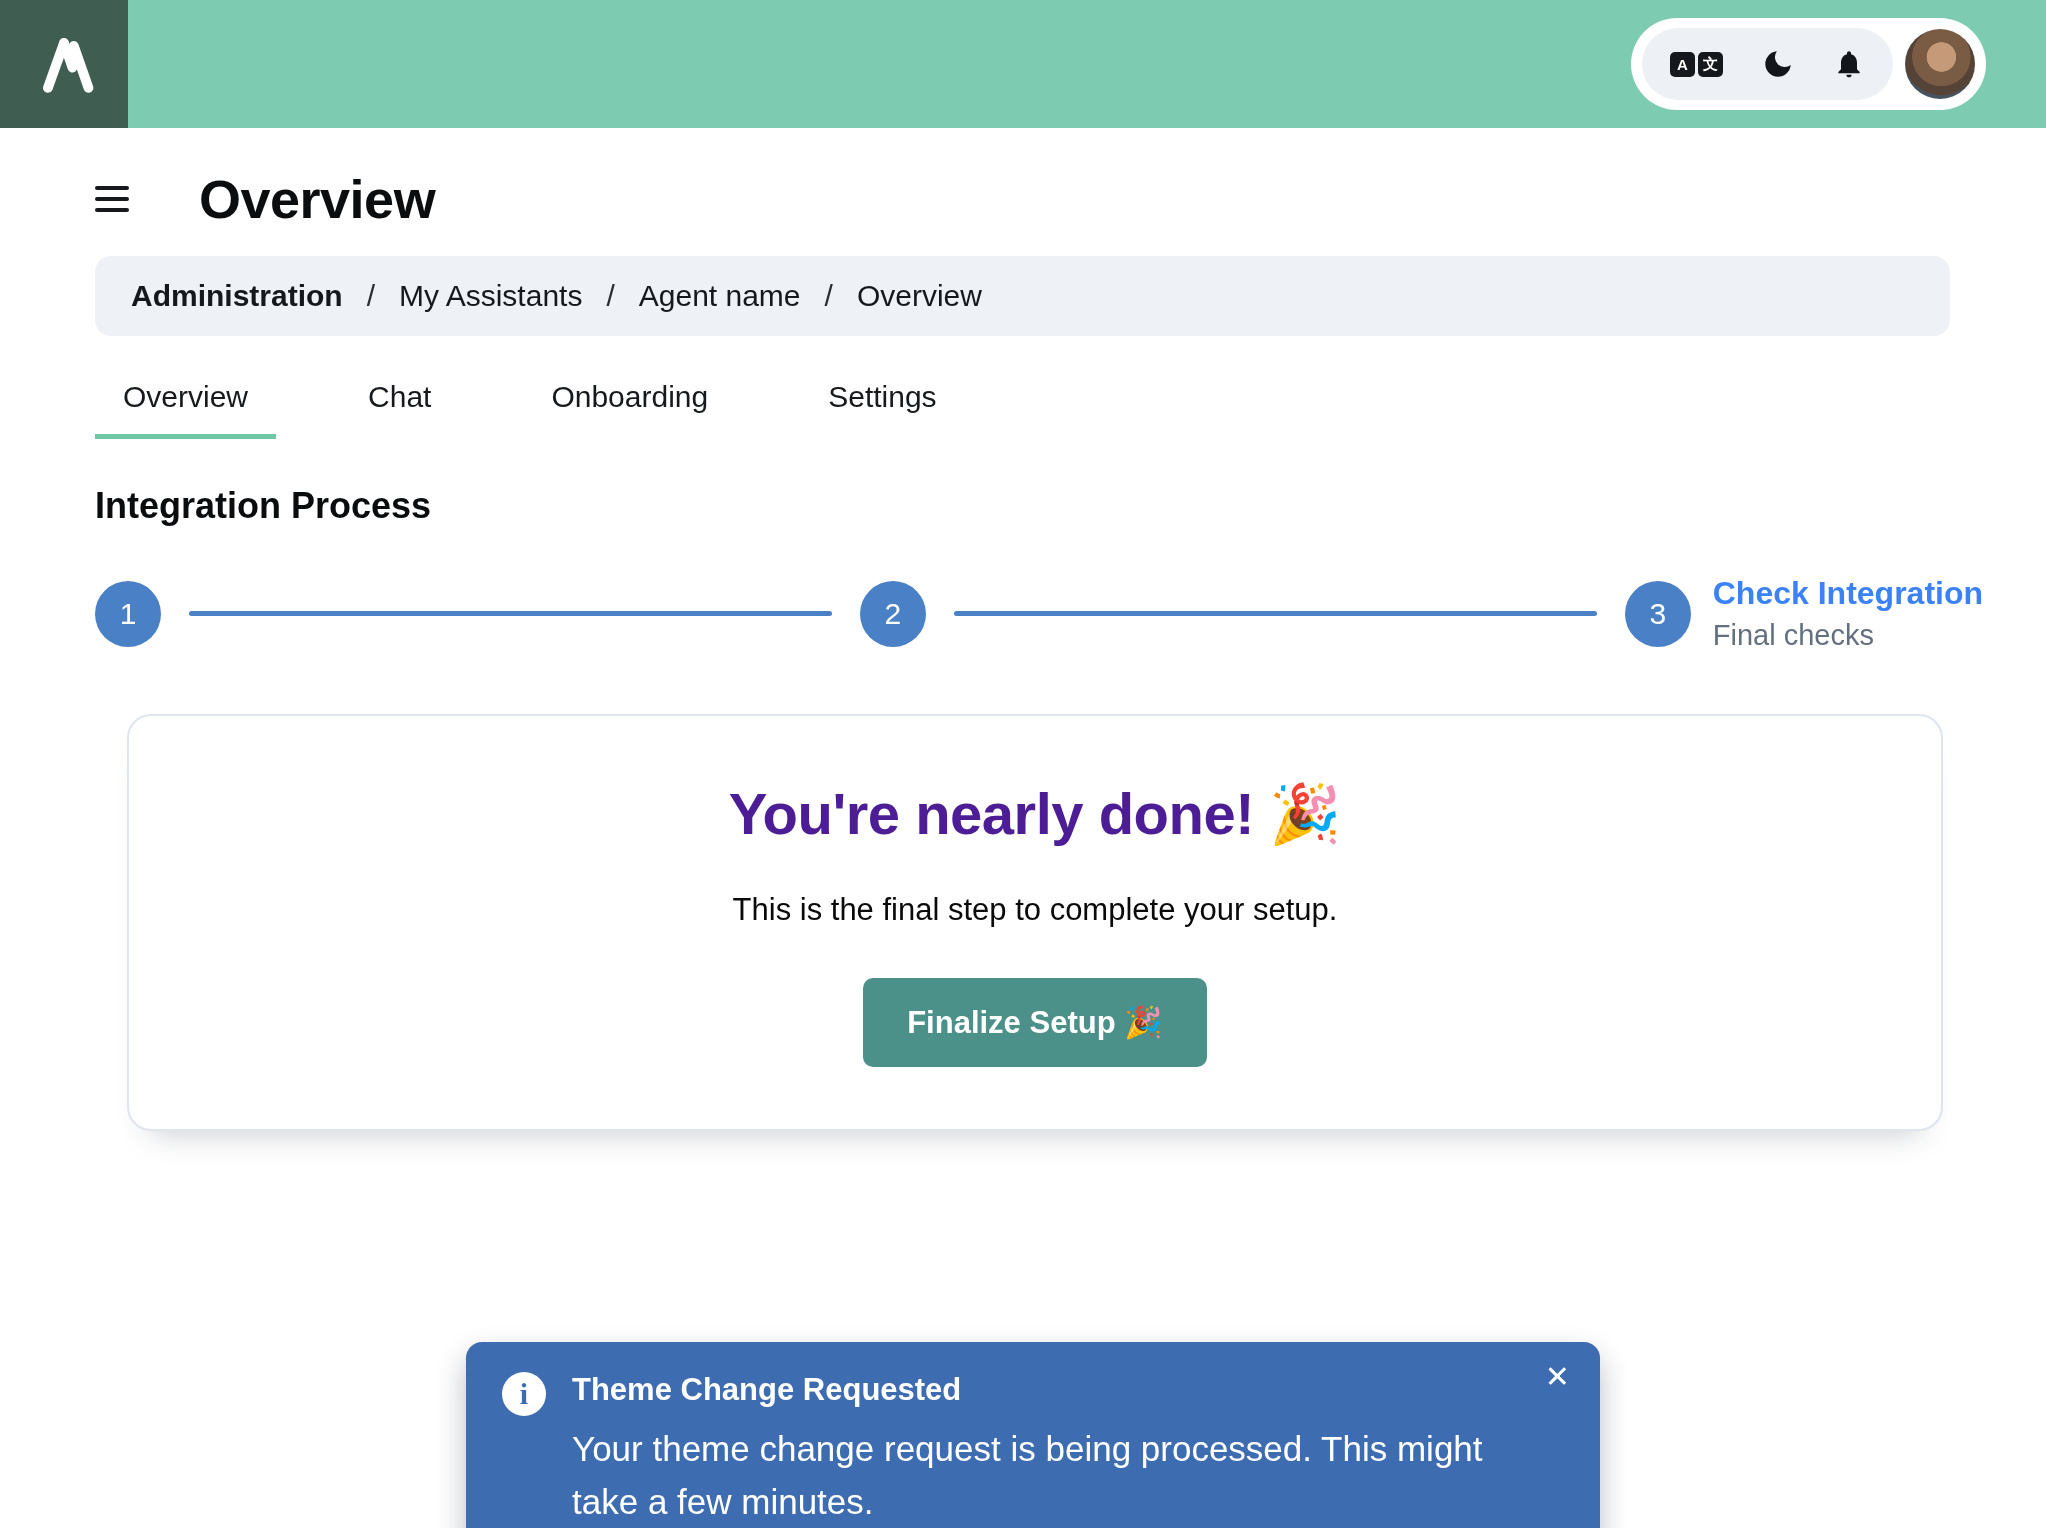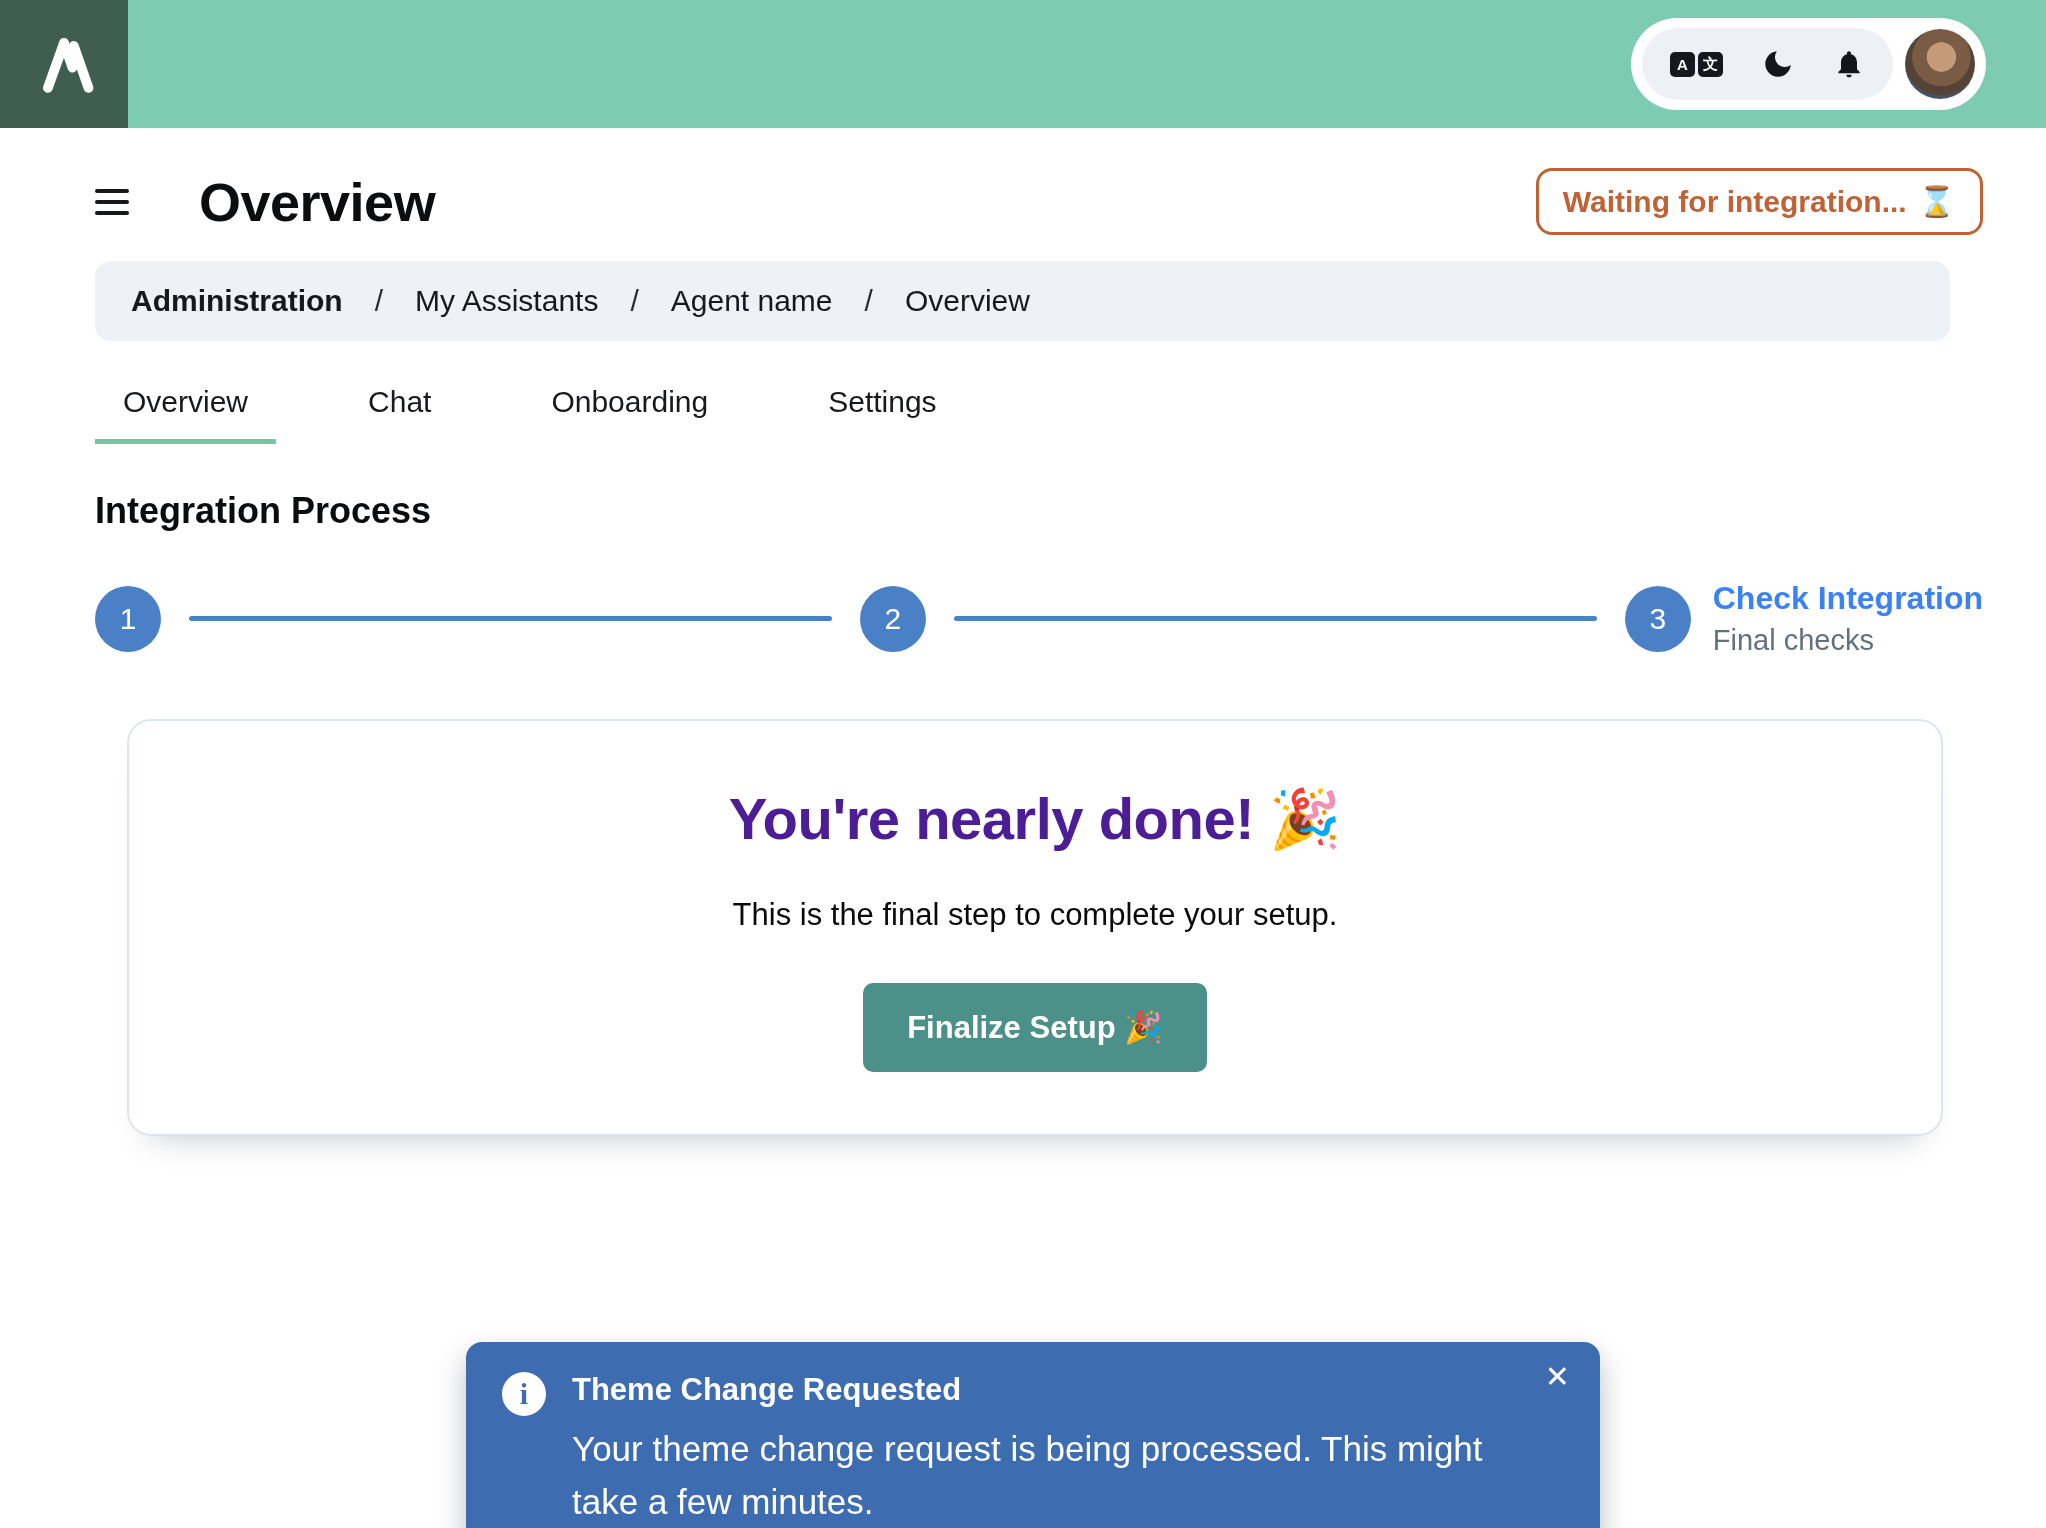--- a/index.html
+++ b/index.html
@@ -33,21 +33,21 @@
 
   .title-row { margin-top:40px; display:flex; align-items:center; }
   .hamburger { width:34px; display:flex; flex-direction:column; gap:7px; cursor:pointer; padding:4px 0; }
   .hamburger span { height:4px; background:#16181b; border-radius:2px; }
   .page-title { font-size:54px; font-weight:800; color:#0c0d0f; margin:0 0 0 70px; letter-spacing:-0.5px; }
   .badge { margin-left:auto; border:3px solid #bf6236; color:#bf6236; border-radius:16px;
            padding:13px 24px; font-size:30px; font-weight:700; display:flex; align-items:center; gap:12px;
            background:#fff; }
 
   .breadcrumb { margin-top:26px; margin-right:33px; height:80px; background:#eef1f5; border-radius:16px;
-                display:flex; align-items:center; padding:0 36px; font-size:30px; gap:32px; }
+                display:flex; align-items:center; padding:0 36px; font-size:30px; gap:24px; }
   .crumb { cursor:pointer; }
   .crumb-first { font-weight:700; }
   .sep { color:#2a2e33; }
 
   .tabs { margin-top:44px; display:flex; gap:64px; font-size:30px; color:#17191c; }
   .tab { padding:0 28px 20px; border-bottom:5px solid transparent; cursor:pointer; }
   .tab.active { border-bottom-color:#6fc7a4; }
 
   .section-title { margin:46px 0 0; font-size:36px; font-weight:800; color:#0b0c0d; }
 
@@ -116,24 +116,20 @@
 
 <div class="main">
 
   <div class="title-row">
     <div class="hamburger">
       <span></span>
       <span></span>
       <span></span>
     </div>
     <h1 class="page-title">Overview</h1>
-    <div class="badge">
-      <span>Waiting for integration...</span>
-      <span>⌛</span>
-    </div>
   </div>
 
   <div class="breadcrumb">
     <span class="crumb crumb-first">Administration</span>
     <span class="sep">/</span>
     <span class="crumb">My Assistants</span>
     <span class="sep">/</span>
     <span class="crumb">Agent name</span>
     <span class="sep">/</span>
     <span class="crumb">Overview</span>

